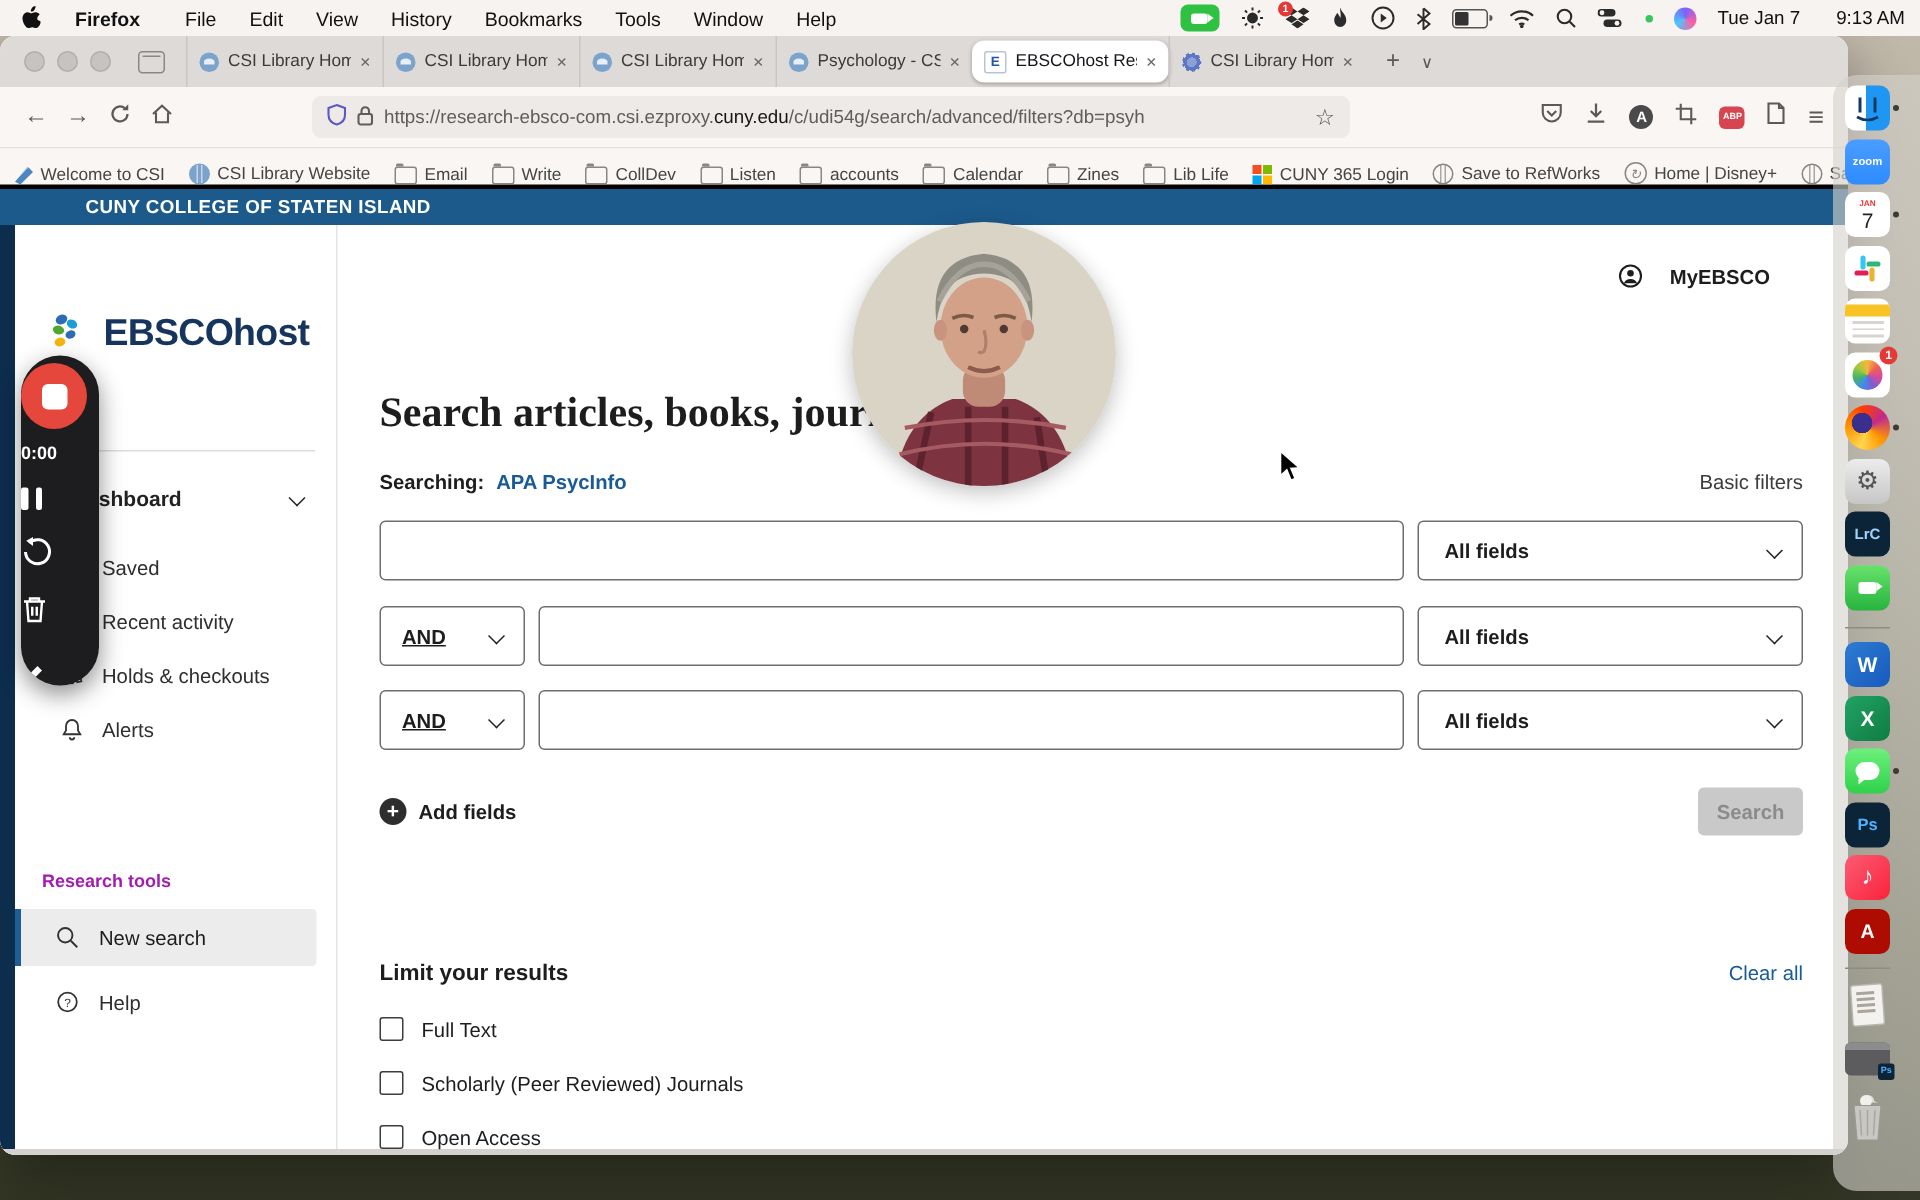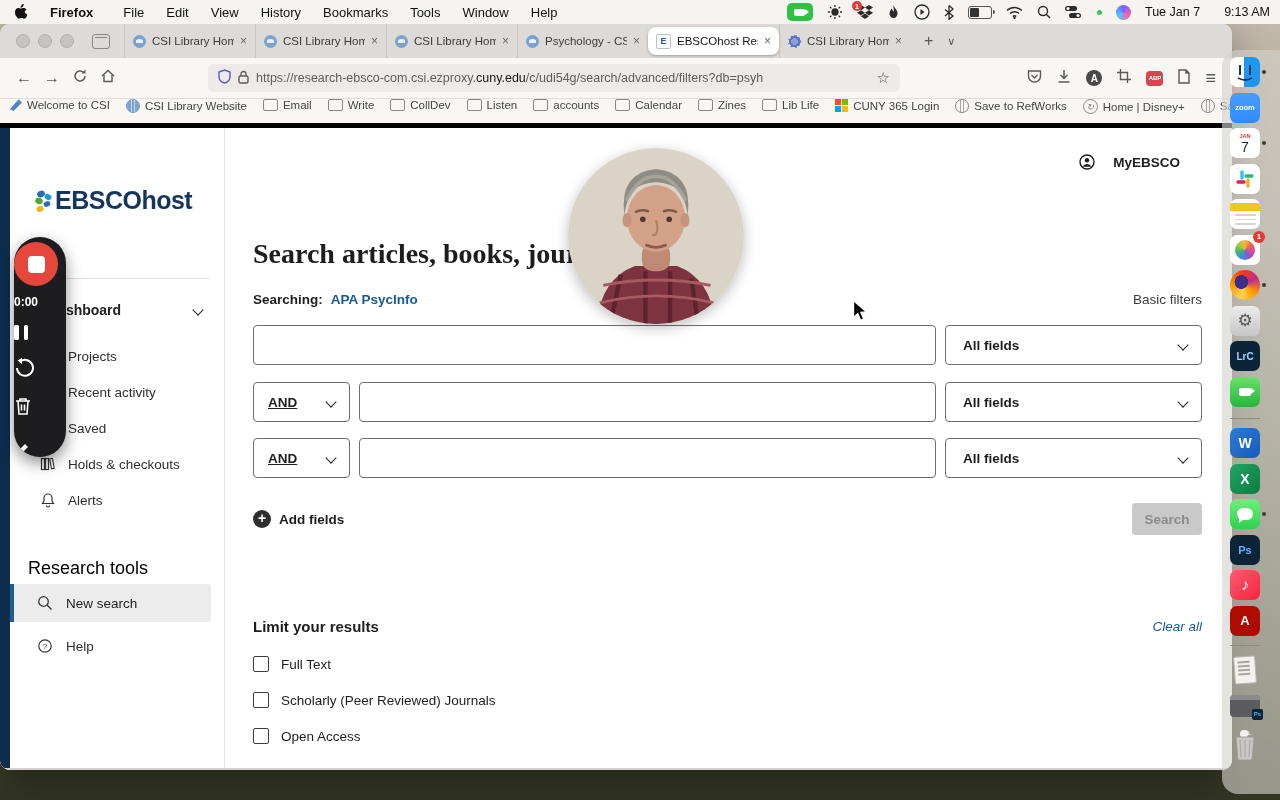--- a/index.html
+++ b/index.html
@@ -60,21 +60,21 @@
           display:flex;align-items:center;padding:0 10px;gap:7px;font-size:12.5px;color:#5f5d5b;}
   #urlbox .url{flex:1;white-space:nowrap;overflow:hidden;}
   #urlbox .dom{color:#161616;}
   .nav-icons{display:flex;align-items:center;gap:15px;margin-left:auto;padding-right:6px;color:#5a5a5a;}
   .abp{width:17px;height:15px;background:#d64550;border-radius:4px;color:#fff;font-size:6px;font-weight:bold;
        display:flex;align-items:center;justify-content:center;}
   .acirc{width:16px;height:16px;border-radius:50%;background:#4a4a4a;color:#fff;font-size:10px;font-weight:bold;
        display:flex;align-items:center;justify-content:center;}
 
   
-  #bmbar{height:24px;background:#f9f6f4;border-bottom:5px solid #000000;display:flex;align-items:flex-start;
+  #bmbar{height:24px;background:#f9f6f4;border-bottom:3px solid #000000;display:flex;align-items:flex-end;
          gap:16px;padding:0 10px;font-size:11.5px;color:#454545;white-space:nowrap;overflow:hidden;}
   .bm{display:flex;align-items:center;gap:5px;}
   .fold{width:13px;height:10px;border:1.2px solid #8a8683;border-radius:2px;position:relative;}
   .fold::before{content:"";position:absolute;top:-3px;left:0;width:5px;height:2px;background:#8a8683;border-radius:1px 1px 0 0;}
   .glb{width:12px;height:12px;border-radius:50%;border:1.2px solid #8a8683;position:relative;}
   .glb.blue{background:#7ba3cc;border-color:#7ba3cc;}
   .glb::before{content:"";position:absolute;left:4.2px;top:0;bottom:0;width:2px;border-left:1px solid #8a8683;border-right:1px solid #8a8683;opacity:.7;}
   .glb.blue::before{border-color:#e8eef5;}
   .feather{width:12px;height:12px;background:linear-gradient(135deg,#9bc1e8 40%,#4d86c0 41%);clip-path:polygon(0 85%,70% 0,100% 30%,30% 100%);}
   .msq{display:grid;grid-template-columns:6px 6px;grid-template-rows:6px 6px;gap:1px;}
@@ -83,31 +83,31 @@
   .redir{width:13px;height:13px;border-radius:50%;border:1.2px solid #8a8683;color:#8a8683;font-size:9px;
          display:flex;align-items:center;justify-content:center;}
 
   
   #page{height:648px;display:flex;flex-direction:column;background:#fff;}
   #banner{height:24px;background:#1c5a8c;color:#fff;font-weight:bold;font-size:12.5px;letter-spacing:.3px;
           display:flex;align-items:center;padding-left:57px;flex:none;}
   #pagebody{flex:1;display:flex;min-height:0;position:relative;}
   #navstrip{width:10px;background:#0d2d4d;flex:none;}
   #sidebar{width:215px;flex:none;border-right:1px solid #e4e4e4;position:relative;box-sizing:border-box;}
-  .logo{position:absolute;left:23px;top:58px;display:flex;align-items:flex-end;gap:0;}
+  .logo{position:absolute;left:23px;top:58px;display:flex;align-items:flex-start;gap:14px;}
   .logo-txt{font-size:25px;font-weight:bold;color:#16355e;letter-spacing:-0.5px;}
   .sb-divider{position:absolute;left:12px;right:14px;top:150px;height:1px;background:#dcdcdc;}
   .sb-dash{position:absolute;left:38px;right:10px;top:164px;height:36px;display:flex;align-items:center;
            font-size:14px;font-weight:bold;color:#222;}
   .sb-dash .chev{margin-left:auto;margin-right:12px;}
   .chev{width:7px;height:7px;border-right:1.8px solid #222;border-bottom:1.8px solid #222;transform:rotate(45deg);flex:none;}
   .sb-list{position:absolute;left:0;right:0;top:210px;}
   .sb-item{height:36px;display:flex;align-items:center;font-size:13.5px;color:#2e2e2e;}
   .sb-item .ic{width:16px;height:16px;margin-left:30px;margin-right:12px;flex:none;display:flex;align-items:center;justify-content:center;}
-  .sb-head{position:absolute;left:18px;top:430px;font-size:18px;font-weight:normal;color:#000000;}
+  .sb-head{position:absolute;left:18px;top:430px;font-size:12px;font-weight:bold;color:#a21caf;}
   .sb-new{position:absolute;left:0;top:456px;width:201px;height:38px;background:#ececec;border-radius:0 3px 3px 0;
           display:flex;align-items:center;font-size:13.5px;color:#1d1d1d;}
   .sb-new::before{content:"";position:absolute;left:0;top:0;bottom:0;width:4px;background:#1f5d94;}
   .sb-new .ic{width:16px;height:16px;margin-left:27px;margin-right:13px;display:flex;}
   .sb-help{position:absolute;left:0;top:500px;width:201px;height:36px;display:flex;align-items:center;font-size:13.5px;color:#2e2e2e;}
   .sb-help .ic{width:16px;height:16px;margin-left:27px;margin-right:13px;display:flex;}
 
   #main{flex:1;position:relative;min-width:0;}
   .myebsco{position:absolute;top:26px;right:52px;display:flex;align-items:center;gap:18px;
            font-size:13.5px;font-weight:bold;color:#1d1d1d;}
@@ -130,21 +130,21 @@
   .pluscirc{width:18px;height:18px;border-radius:50%;background:#2e2e2e;color:#fff;font-size:14px;line-height:17px;
             text-align:center;flex:none;}
   .searchbtn{margin-left:auto;width:70px;height:32px;border:none;border-radius:4px;background:#c9c9c9;color:#8b8b8b;
             font-size:13.5px;font-weight:bold;font-family:inherit;}
   .ftabs{position:absolute;left:28px;right:30px;top:432px;height:31px;border-bottom:1px solid #cfcfcf;
          display:flex;gap:28px;padding-left:15px;font-size:13.5px;color:#333;}
   .ftab{display:flex;align-items:flex-start;padding:2px 0 0 0;}
   .ftab.active{font-weight:bold;border-bottom:3px solid #e2a000;margin-bottom:-2px;padding-left:2px;padding-right:2px;}
   .limitrow{position:absolute;left:28px;right:30px;top:490px;display:flex;align-items:center;}
   .limitrow .h2{font-size:15px;font-weight:bold;color:#1d1d1d;}
-  .limitrow .clear{margin-left:auto;font-size:13.5px;color:#1a5a96;font-style:italic;}
+  .limitrow .clear{margin-left:auto;font-size:13.5px;color:#1a5a96;}
   .cbrow{position:absolute;left:28px;display:flex;align-items:center;gap:12px;font-size:13.5px;color:#1d1d1d;}
   .cb{width:16px;height:16px;border:1.6px solid #3c3c3c;border-radius:2px;box-sizing:border-box;background:#fff;flex:none;}
   #winbottom{height:8px;background:#d4d1cf;flex:none;}
 
   
   #webcam{position:absolute;left:568px;top:148px;width:176px;height:176px;border-radius:50%;overflow:hidden;
           z-index:20;box-shadow:0 4px 14px rgba(0,0,0,.25);}
   
   #recorder{position:absolute;left:14px;top:237px;width:52px;height:220px;background:#1d1d1f;border-radius:26px;
             z-index:21;display:flex;flex-direction:column;overflow:hidden;
@@ -460,20 +460,21 @@
           <i class="redir">↻</i>
           <span>Home | Disney+</span>
         </span>
       <span class="bm">
           <i class="glb"></i>
           <span>Save to RefWorks</span>
         </span>
     </div>
 
     <div id="page">
+      <div id="banner">CUNY COLLEGE OF STATEN ISLAND</div>
       <div id="pagebody">
         <div id="navstrip"></div>
 
         <div id="sidebar">
           <div class="logo">
             <svg width="22" height="26" viewBox="0 0 22 26">
               <ellipse cx="8" cy="5" rx="4" ry="3.2" fill="#2d6cb5" transform="rotate(-25 8 5)"></ellipse>
               <ellipse cx="15" cy="8" rx="3.6" ry="2.8" fill="#1b9bd7" transform="rotate(30 15 8)"></ellipse>
               <ellipse cx="6" cy="12" rx="3.8" ry="3" fill="#51a62e" transform="rotate(15 6 12)"></ellipse>
               <ellipse cx="14" cy="15" rx="3.4" ry="2.7" fill="#2d6cb5" transform="rotate(-20 14 15)"></ellipse>
@@ -483,41 +484,33 @@
           </div>
           <div class="sb-divider"></div>
           <div class="sb-dash">
             <span>Dashboard</span>
             <span class="chev"></span>
           </div>
           <div class="sb-list">
             <div class="sb-item">
               <span class="ic">
                   <svg width="16" height="16" viewBox="0 0 16 16">
-                    <path fill="none" stroke="#333" stroke-width="1.2" d="M1.5 4.5h4.5l1.5 2h7v7h-13zM1.5 4.5V3h4.5l1 1.5"></path>
+                    <path fill="none" stroke="#333" stroke-width="1.2" d="M4 2h8v12l-4-3-4 3z"></path>
                   </svg>
                 </span>
-              <span>Projects</span>
+              <span>Saved</span>
             </div>
             <div class="sb-item">
               <span class="ic">
                   <svg width="16" height="16" viewBox="0 0 16 16">
                     <circle cx="8" cy="8" r="6.2" fill="none" stroke="#333" stroke-width="1.2"></circle>
                     <path fill="none" stroke="#333" stroke-width="1.2" d="M8 4.5V8l2.5 1.8"></path>
                   </svg>
                 </span>
               <span>Recent activity</span>
-            </div>
-            <div class="sb-item">
-              <span class="ic">
-                  <svg width="16" height="16" viewBox="0 0 16 16">
-                    <path fill="none" stroke="#333" stroke-width="1.2" d="M4 2h8v12l-4-3-4 3z"></path>
-                  </svg>
-                </span>
-              <span>Saved</span>
             </div>
             <div class="sb-item">
               <span class="ic">
                   <svg width="16" height="16" viewBox="0 0 16 16">
                     <g fill="none" stroke="#333" stroke-width="1.2">
                       <rect x="1.5" y="2.5" width="3" height="11"></rect>
                       <rect x="5.5" y="2.5" width="3" height="11"></rect>
                       <path d="M10.5 3.2l3-.7 2 10.8-3 .7z" transform="scale(0.92)"></path>
                     </g>
                   </svg>

